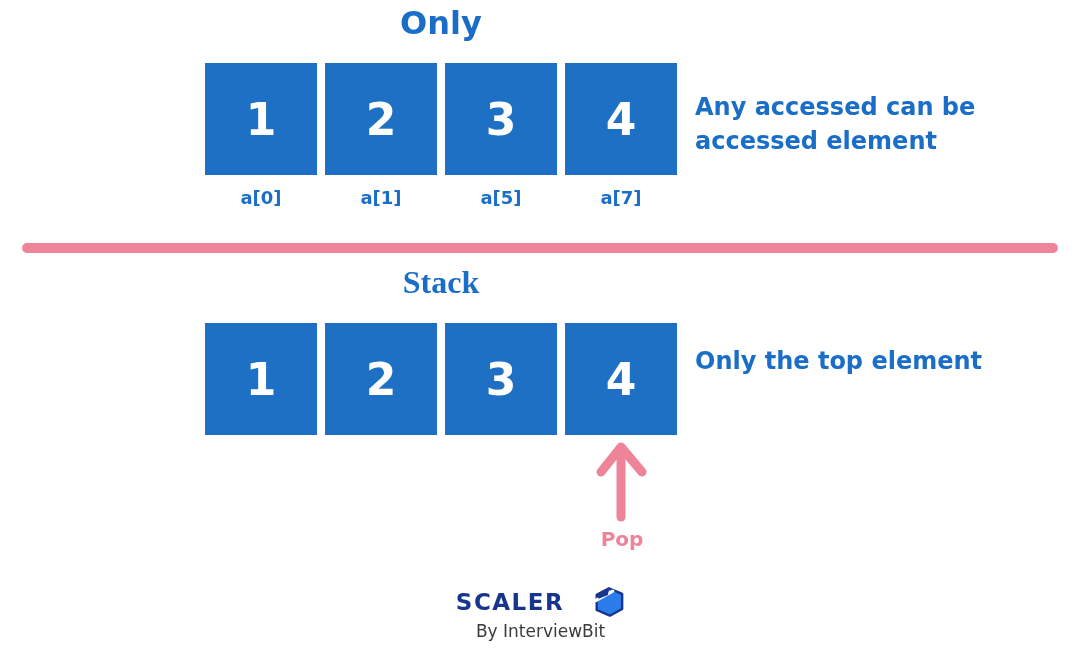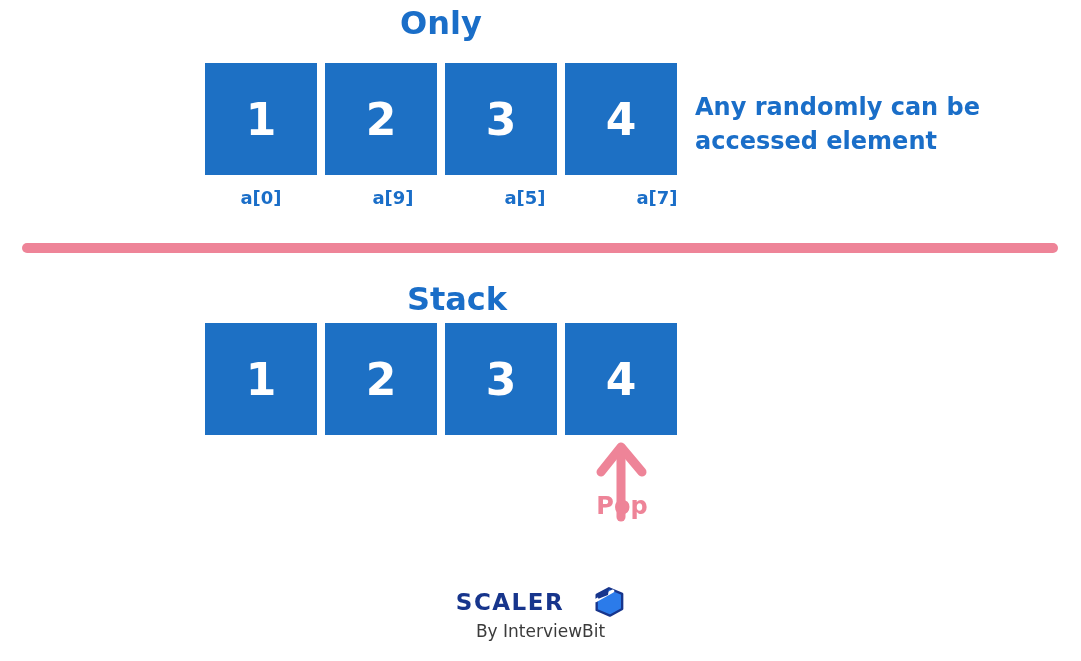--- a/index.html
+++ b/index.html
@@ -18,34 +18,34 @@
   .section-title{
     position:absolute;left:441px;transform:translateX(-50%);
     font-size:32px;font-weight:bold;color:var(--text-blue);white-space:nowrap;
   }
   .box-row{position:absolute;left:205px;display:flex;gap:8px;}
   .cell{
     width:112px;height:112px;background:var(--box-blue);
     display:flex;align-items:center;justify-content:center;
     color:#ffffff;font-size:44px;font-weight:bold;
   }
-  .label-row{position:absolute;left:205px;display:flex;gap:20px;}
+  .label-row{position:absolute;left:205px;display:flex;gap:8px;}
   .idx-label{width:112px;text-align:center;font-size:18px;font-weight:bold;color:var(--text-blue);}
   .note{
     position:absolute;left:695px;font-size:24px;font-weight:bold;
     color:var(--text-blue);line-height:34px;white-space:nowrap;
   }
   .divider{
     position:absolute;left:22px;top:243px;width:1036px;height:10px;
     border-radius:5px;background:var(--pink);
   }
   .pop-arrow{position:absolute;left:593px;top:440px;}
   .pop-label{
-    position:absolute;left:622px;top:492px;transform:translateX(-50%);
-    font-size:24px;font-weight:bold;color:var(--pink);
+    position:absolute;left:622px;top:527px;transform:translateX(-50%);
+    font-size:20px;font-weight:bold;color:var(--pink);
   }
   .footer-brand{
     position:absolute;left:0;top:585px;width:100%;
     display:flex;justify-content:center;align-items:center;gap:27px;
   }
   .brand-text{
     font-size:23px;font-weight:bold;letter-spacing:1.5px;color:var(--navy);
   }
   .byline{
     position:absolute;left:0;top:621px;width:100%;text-align:center;
@@ -69,51 +69,51 @@
     <div class="cell">
       <span>3</span>
     </div>
     <div class="cell">
       <span>4</span>
     </div>
   </div>
 
   <div class="label-row" style="top:187px;">
     <div class="idx-label">a[0]</div>
-    <div class="idx-label">a[9]</div>
+    <div class="idx-label">a[1]</div>
     <div class="idx-label">a[5]</div>
     <div class="idx-label">a[7]</div>
   </div>
 
   <div class="note" style="top:90px;">
-    <span>Any randomly can be</span><br>
+    <span>Any accessed can be</span><br>
     <span>accessed element</span>
   </div>
 
   <div class="divider"></div>
 
-  <h2 class="section-title" style="top:264px;margin:16px;">Stack</h2>
+  <h2 class="section-title" style="top:264px;margin:0;font-family:Liberation Serif, serif;">Stack</h2>
 
   <div class="box-row" style="top:323px;">
     <div class="cell">
       <span>1</span>
     </div>
     <div class="cell">
       <span>2</span>
     </div>
     <div class="cell">
       <span>3</span>
     </div>
     <div class="cell">
       <span>4</span>
     </div>
   </div>
 
   <div class="note" style="top:344px;">
-    <br>
+    <span>Only the top element</span><br>
   </div>
 
   <svg class="pop-arrow" width="56" height="84" viewBox="0 0 56 84">
     <path d="M28 8 L28 77" stroke="#ee8498" stroke-width="9" stroke-linecap="round" fill="none"></path>
     <path d="M8 32 L28 7 L49 32" stroke="#ee8498" stroke-width="9" stroke-linecap="round" stroke-linejoin="round" fill="none"></path>
   </svg>
   <div class="pop-label">Pop</div>
 
   <div class="footer-brand">
     <span class="brand-text">SCALER</span>

